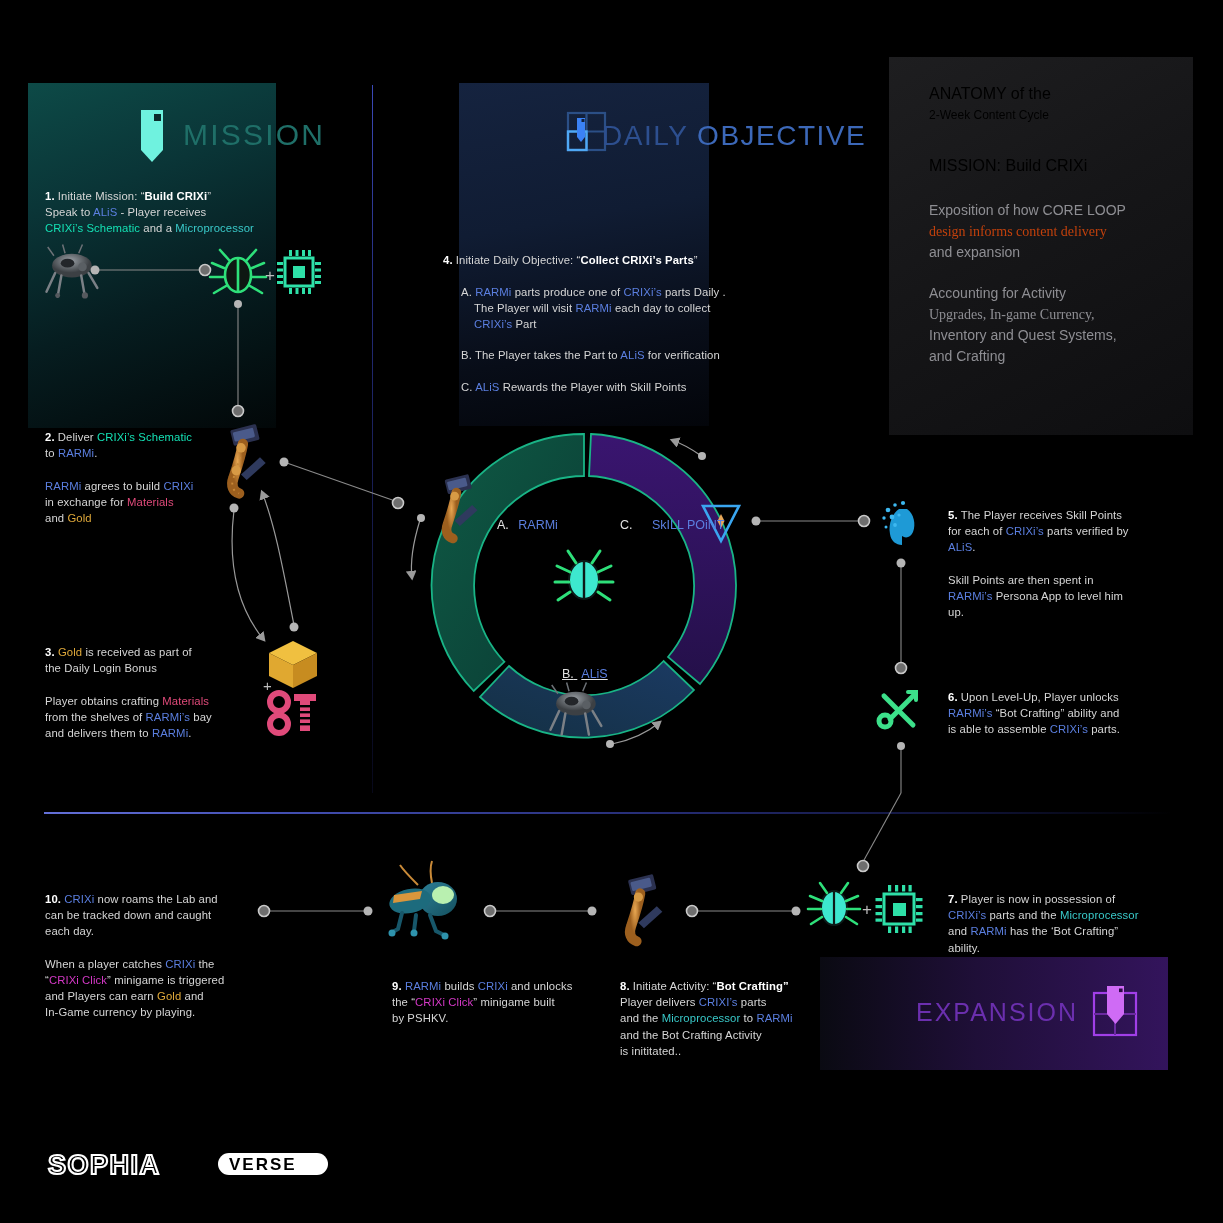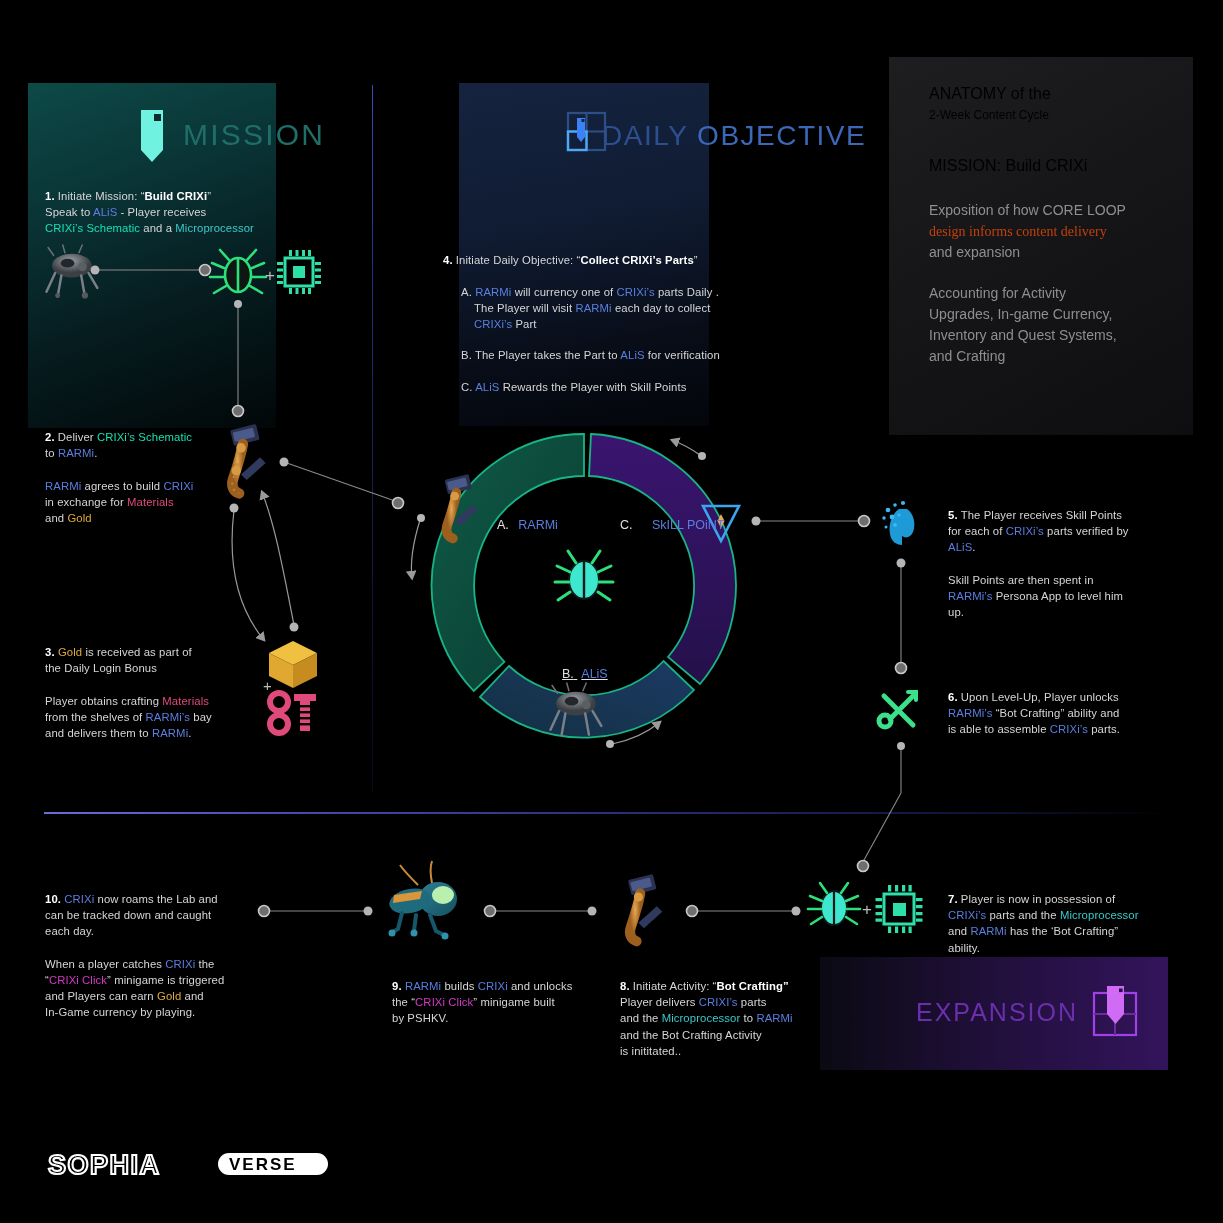--- a/index.html
+++ b/index.html
@@ -398,21 +398,21 @@
 
 <div id="daily-title">
   <span>DAILY</span><span class="lite"> OBJECTIVE</span>
 </div>
 
 <div class="txt" style="left:443px; top:252px; width:340px;">
   <span class="num">4.</span><span> Initiate Daily Objective: “</span><span class="b">Collect CRIXi’s Parts</span><span>”</span>
 </div>
 
 <div class="txt" style="left:461px; top:284px; width:300px;">
-  <span>A.</span><span> </span><span class="bl">RARMi</span><span> will currency one of </span><span class="bl">CRIXi’s</span><span> parts Daily .</span><br>
+  <span>A.</span><span> </span><span class="bl">RARMi</span><span> parts produce one of </span><span class="bl">CRIXi’s</span><span> parts Daily .</span><br>
   <span style="display:inline-block;width:13px;"></span><span>The Player will visit </span><span class="bl">RARMi</span><span> each day to collect</span><br>
   <span style="display:inline-block;width:13px;"></span><span class="bl">CRIXi’s</span><span> Part</span>
 </div>
 
 <div class="txt" style="left:461px; top:347px; width:330px;">
   <span>B.</span><span> The Player takes the Part to </span><span class="bl">ALiS</span><span> for verification</span>
 </div>
 
 <div class="txt" style="left:461px; top:379px; width:330px;">
   <span>C.</span><span> </span><span class="bl">ALiS</span><span> Rewards the Player with Skill Points</span>
@@ -425,21 +425,21 @@
 <div style="position:absolute;left:929px;top:157px;width:260px;">
   <div class="h2"><span>MISSION:</span><span class="sm"> Build CRIXi</span></div>
 </div>
 <div style="position:absolute;left:929px;top:200px;width:252px;" class="p">
   <div style="font-size:14px;color:#8e8e93;line-height:21px;">Exposition of how CORE LOOP</div>
   <div style="font-size:14px;color:#c2410c;line-height:21px;font-family:Liberation Serif, serif;">design informs content delivery</div>
   <div style="font-size:14px;color:#8e8e93;line-height:21px;">and expansion</div>
 </div>
 <div style="position:absolute;left:929px;top:283px;width:252px;">
   <div style="font-size:14px;color:#8e8e93;line-height:21px;">Accounting for Activity</div>
-  <div style="font-size:14px;color:#8e8e93;line-height:21px;">Upgrades, In-game Currency,</div>
+  <div style="font-size:14px;color:#8e8e93;line-height:21px;font-family:Liberation Serif, serif;">Upgrades, In-game Currency,</div>
   <div style="font-size:14px;color:#8e8e93;line-height:21px;">Inventory and Quest Systems,</div>
   <div style="font-size:14px;color:#8e8e93;line-height:21px;">and Crafting</div>
 </div>
 
 <div style="position:absolute;left:497px;top:518px;font-size:12.5px;color:#e2e2e2;">
   <span>A.</span>
   <span class="bl" style="margin-left:6px;">RARMi</span>
 </div>
 <div style="position:absolute;left:562px;top:667px;font-size:12.5px;color:#e2e2e2;text-decoration:underline;">
   <span>B.</span>

